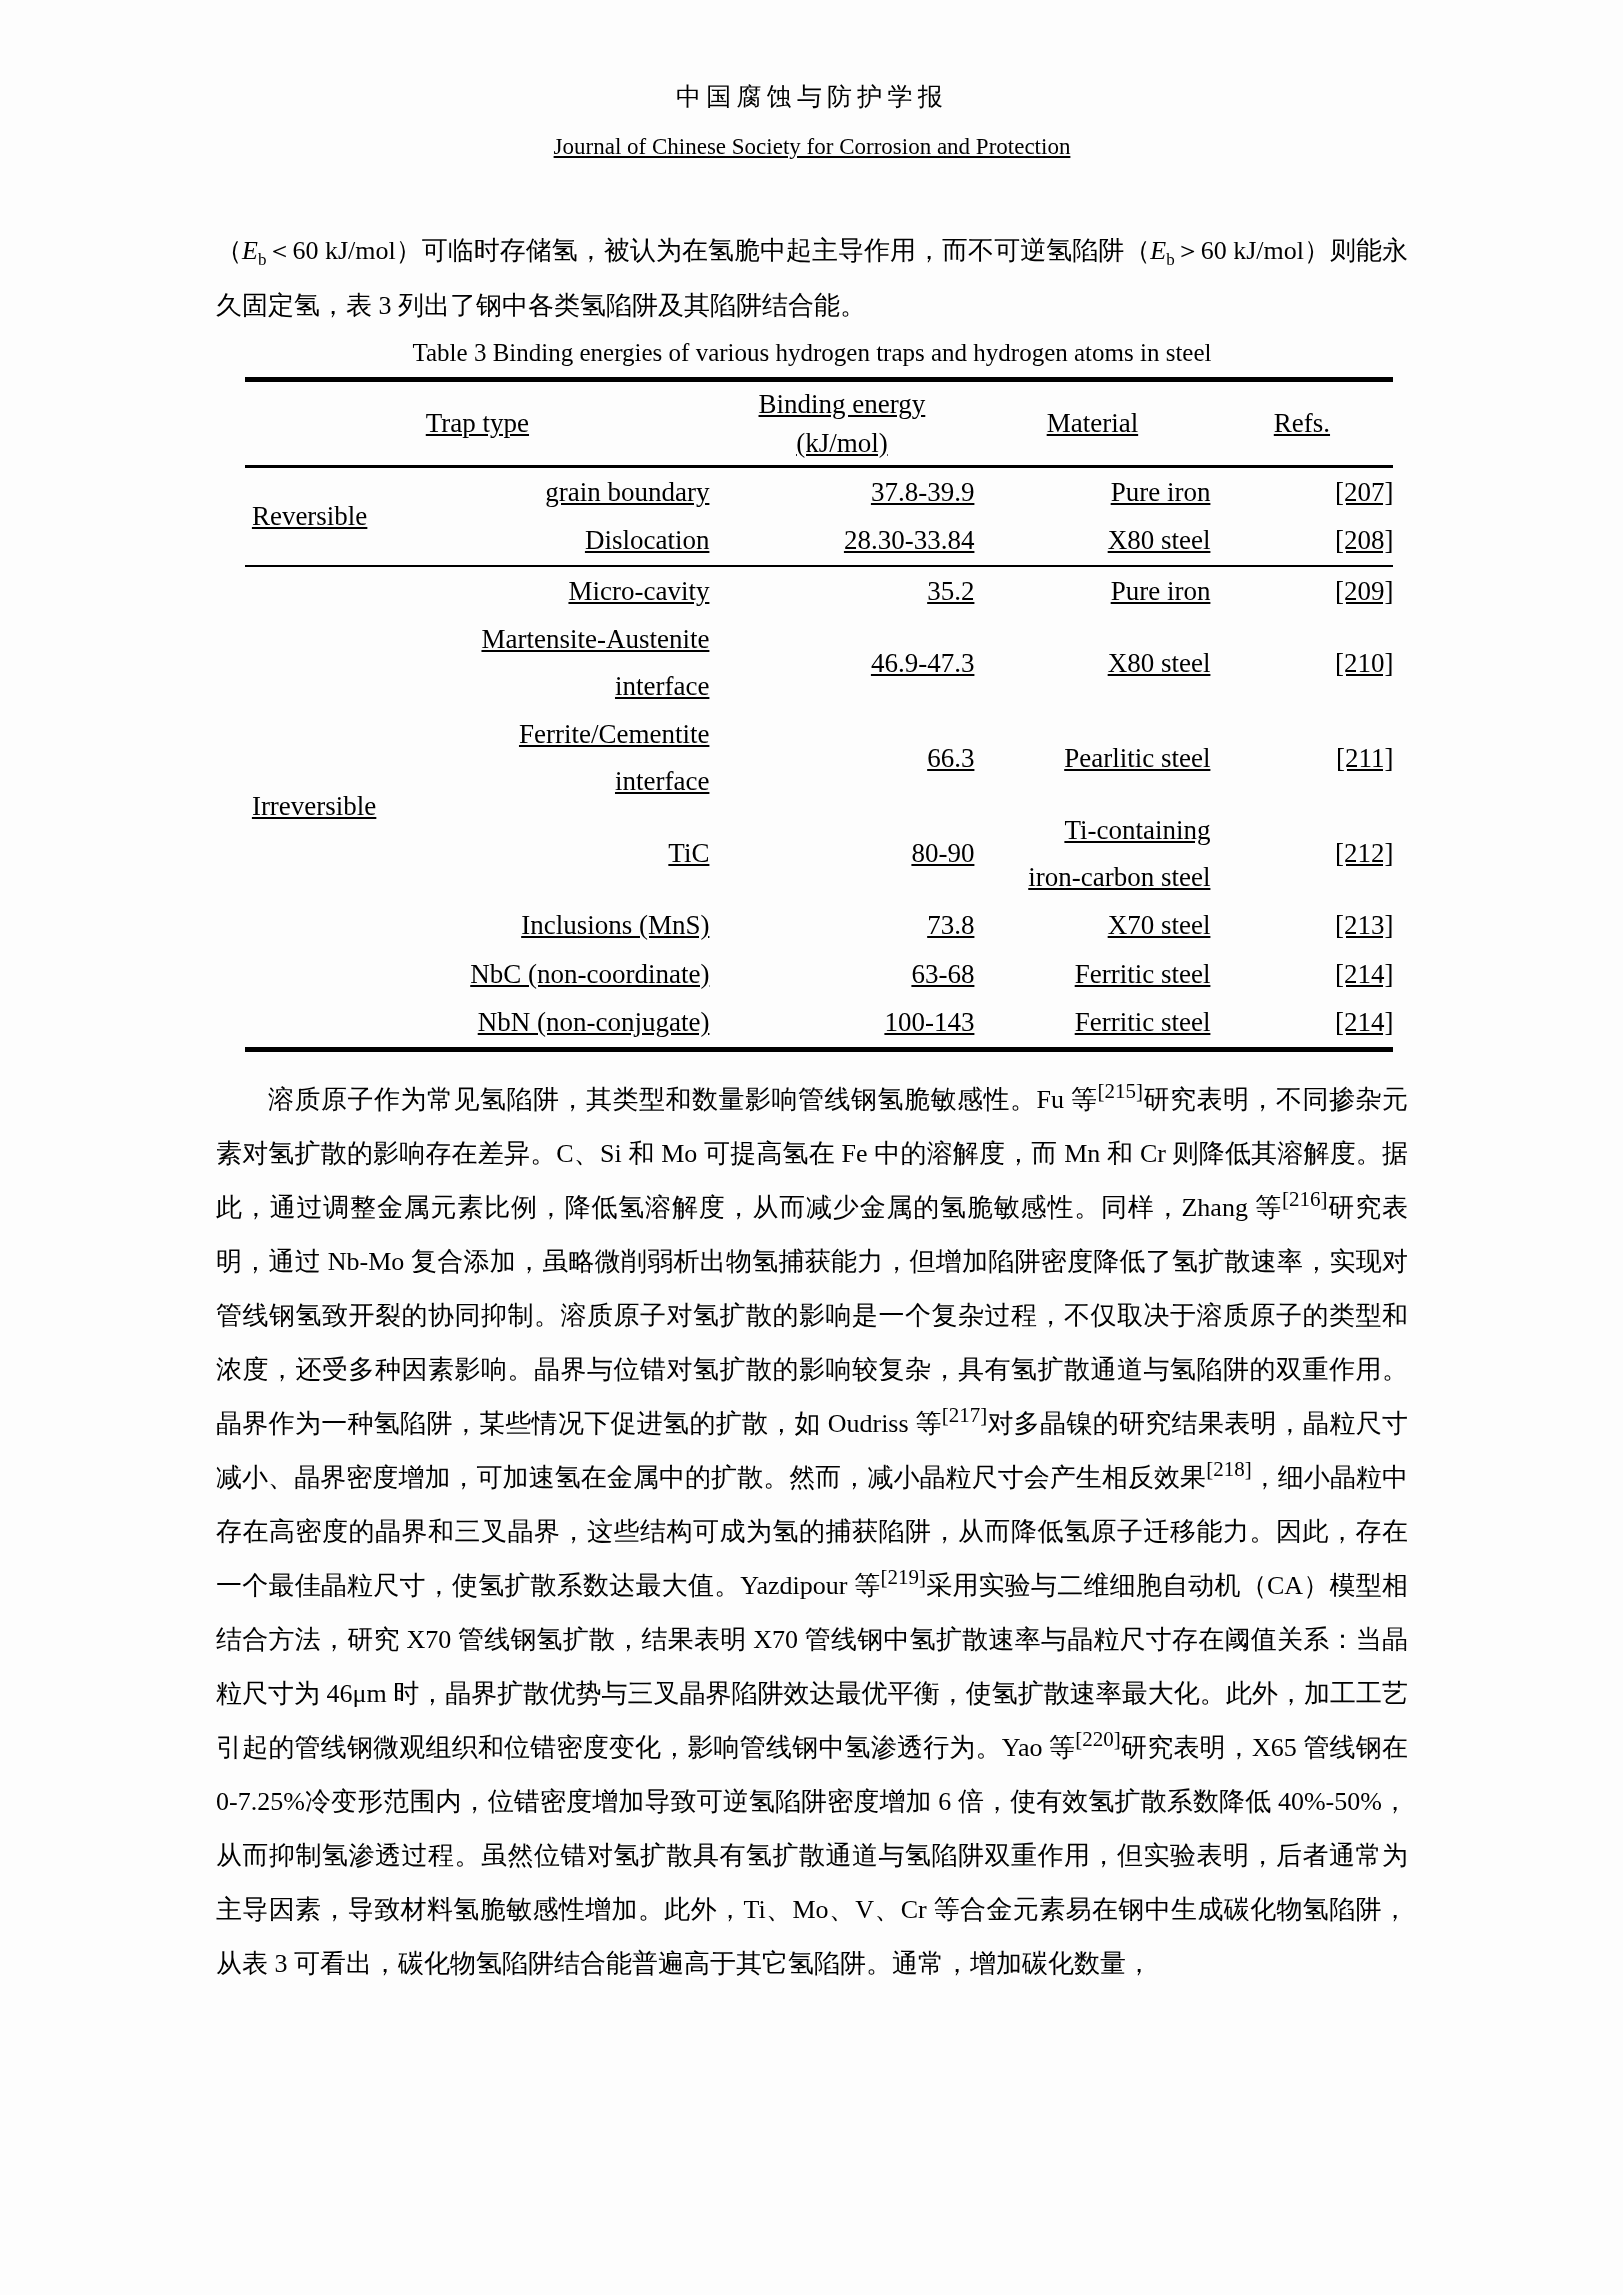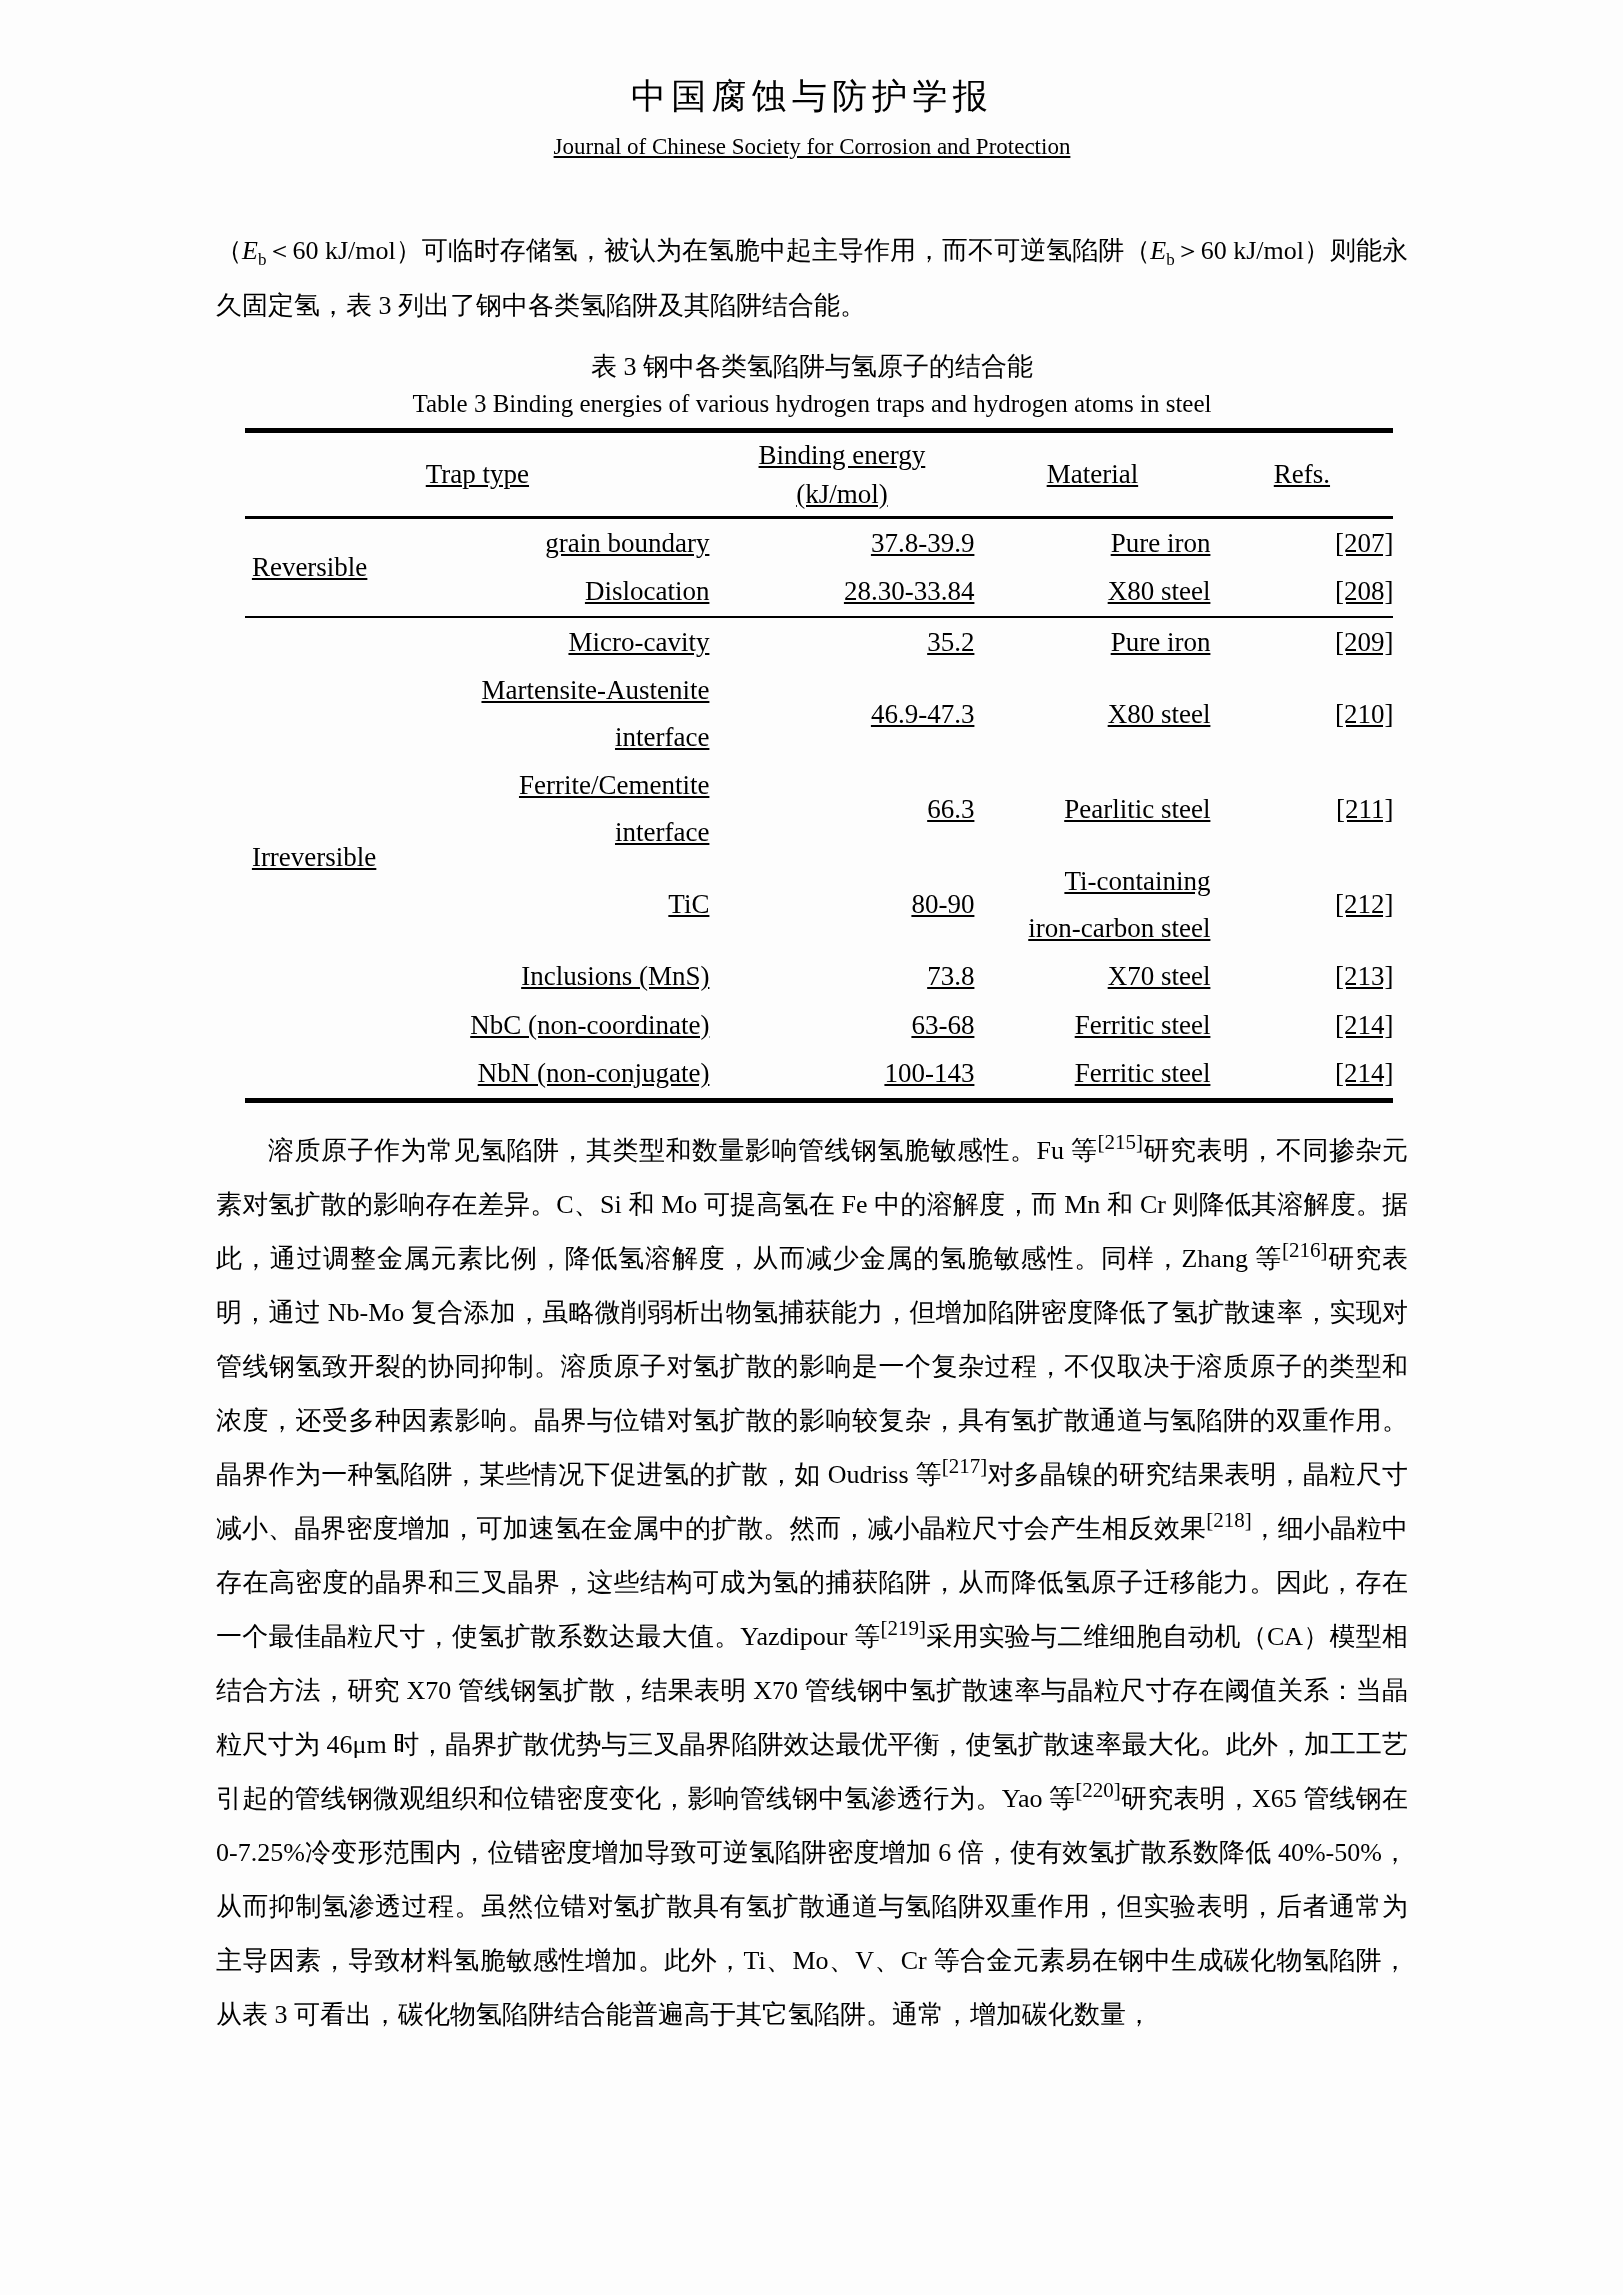--- a/index.html
+++ b/index.html
@@ -18,21 +18,21 @@
   }
   .content {
     position: absolute;
     left: 216px;
     top: 0;
     width: 1192px;
   }
   .journal-title-zh {
     margin-top: 80px;
     text-align: center;
-    font-size: 35px;
+    font-size: 25px;
     line-height: 34px;
     letter-spacing: 5.2px;
   }
   .journal-title-en {
     margin-top: 20px;
     text-align: center;
     font-size: 23px;
     line-height: 26px;
     text-decoration: underline;
   }
@@ -117,21 +117,20 @@
 
 <div class="page">
   <div class="content">
 
     <div class="journal-title-zh">中国腐蚀与防护学报</div>
 
     <div class="journal-title-en">Journal of Chinese Society for Corrosion and Protection</div>
 
     <p class="intro-para"><span>（</span><i>E</i><sub>b</sub><span>＜60 kJ/mol）可临时存储氢，被认为在氢脆中起主导作用，而不可逆氢陷阱（</span><i>E</i><sub>b</sub><span>＞60 kJ/mol）则能永久固定氢，表 3 列出了钢中各类氢陷阱及其陷阱结合能。</span></p>
 
-    <div class="caption-zh">表 3  钢中各类氢陷阱与氢原子的结合能</div>
 
     <div class="caption-en">Table 3 Binding energies of various hydrogen traps and hydrogen atoms in steel</div>
 
     <table class="traps">
       <colgroup>
         <col class="col-group">
         <col class="col-type">
         <col class="col-energy">
         <col class="col-material">
         <col class="col-refs">

